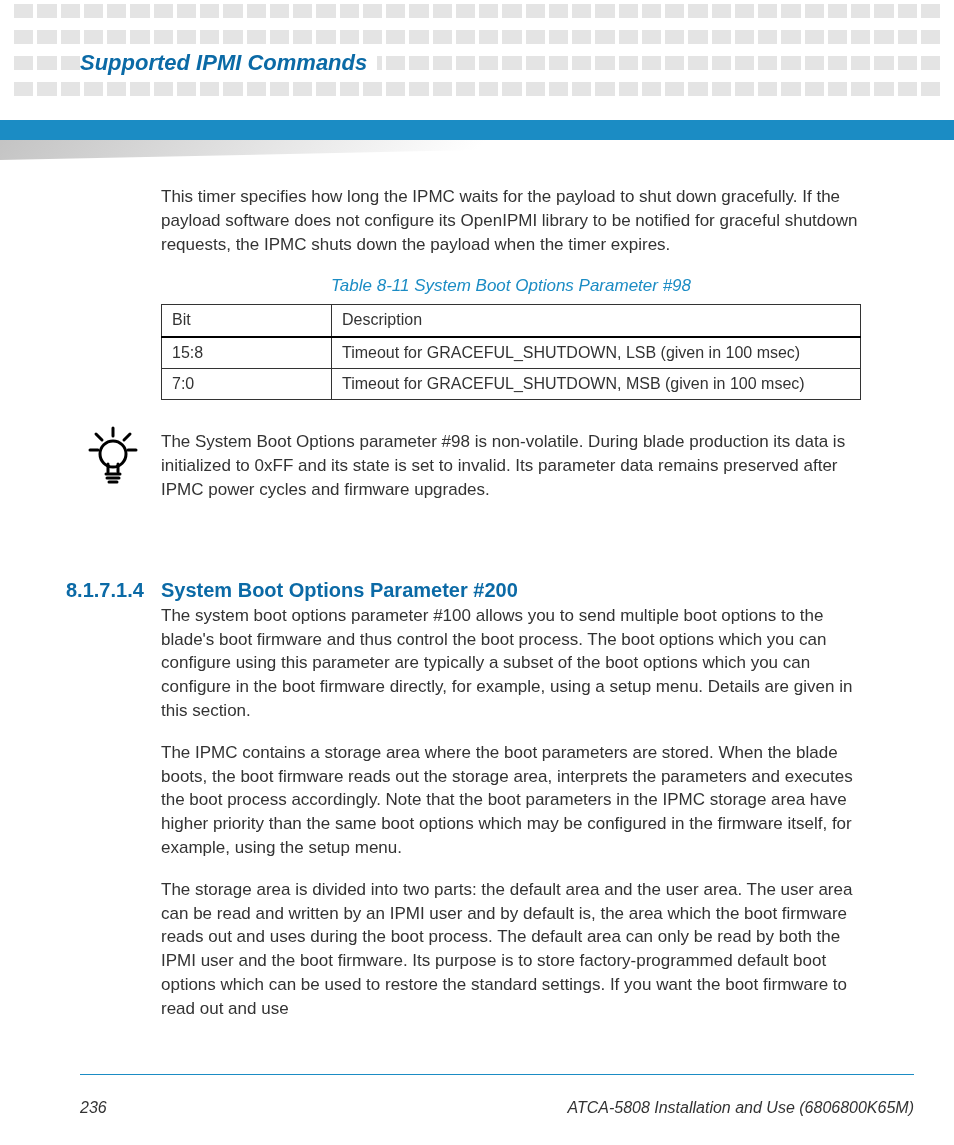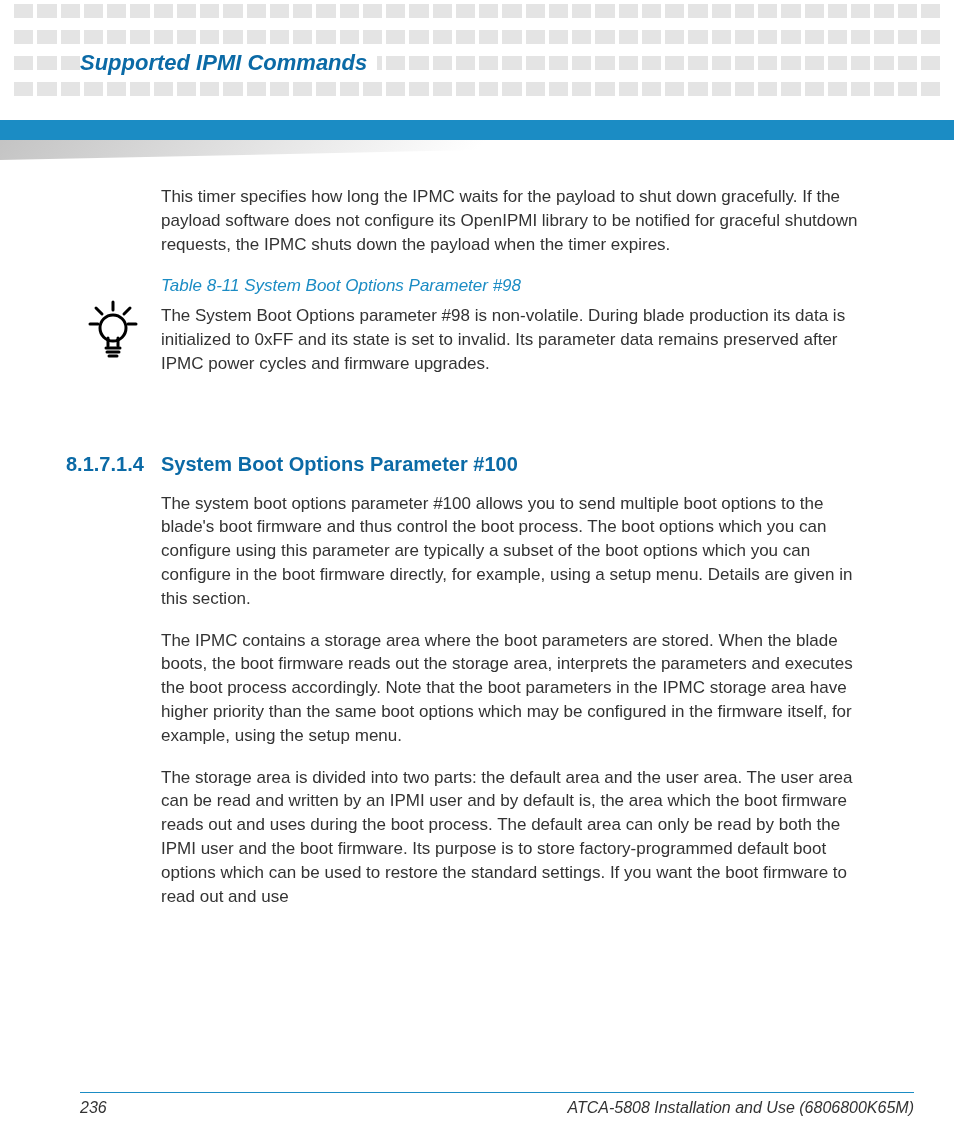--- a/index.html
+++ b/index.html
@@ -42,48 +42,48 @@
   }
 
   .content {
     position: absolute; top: 185px; left: 161px; width: 700px;
     font-size: 17px; line-height: 1.4; color: #333;
   }
   .content p { margin: 0 0 18px 0; }
 
   .table-caption {
     font-style: italic; color: #1b8cc4; font-weight: 500;
-    margin: 18px 0 6px 0; font-size: 17px;
+    margin: 18px 0 6px 0; font-size: 17px; text-align: center;
   }
   table.param {
     width: 100%; border-collapse: collapse; margin-bottom: 30px;
   }
   table.param td, table.param th {
     border: 1px solid #333; padding: 4px 10px; font-size: 16px; text-align: left;
     font-weight: 400;
   }
   table.param tr.header-row td { border-bottom: 2px solid #000; }
 
   .tip-block { position: relative; margin-bottom: 74px; }
   .tip-icon {
     position: absolute; left: -75px; top: -4px; width: 54px; height: 60px;
   }
   .tip-icon svg { width: 54px; height: 60px; }
   .section-num {
     position: absolute; left: -95px; color: #0b6aa6; font-weight: 700;
     font-size: 20px;
   }
-  .section-title-wrap { position: relative; margin-top: 40px; margin-bottom: 14px; }
+  .section-title-wrap { position: relative; margin-top: 40px; }
   .section-title {
     color: #0b6aa6; font-weight: 700; font-size: 20px;
   }
 
   .footer {
     position: absolute; bottom: 28px; left: 80px; right: 40px;
-    border-top: 1px solid #1b8cc4; padding-top: 6px;
+    border-top: 1px solid #1b8cc4; padding-top: 24px;
     display: flex; justify-content: space-between; font-size: 16px;
     font-style: italic; color: #333; align-items: center;
   }
 
   
   .col-bit { width: 170px; }
 </style>
 </head>
 <body>
 
@@ -254,20 +254,36 @@
   <div class="running-title">Supported IPMI Commands</div>
 
   <div class="blue-bar"></div>
   <div class="shadow-triangle"></div>
 
   <div class="content">
 
     <p>This timer specifies how long the IPMC waits for the payload to shut down gracefully. If the payload software does not configure its OpenIPMI library to be notified for graceful shutdown requests, the IPMC shuts down the payload when the timer expires.</p>
 
     <div class="table-caption">Table 8-11 System Boot Options Parameter #98</div>
+    <table class="param">
+      <tbody>
+          <tr class="header-row">
+        <td class="col-bit">Bit</td>
+        <td>Description</td>
+      </tr>
+      <tr>
+        <td>15:8</td>
+        <td>Timeout for GRACEFUL_SHUTDOWN, LSB (given in 100 msec)</td>
+      </tr>
+      <tr>
+        <td>7:0</td>
+        <td>Timeout for GRACEFUL_SHUTDOWN, MSB (given in 100 msec)</td>
+      </tr>
+    </tbody>
+      </table>
 
     <div class="tip-block">
       <span class="tip-icon">
         <svg viewBox="0 0 54 60">
           <g stroke="#000" stroke-width="3" fill="none" stroke-linecap="round">
 
             <line x1="27" y1="2" x2="27" y2="10"></line>
             <line x1="10" y1="8" x2="16" y2="14"></line>
             <line x1="44" y1="8" x2="38" y2="14"></line>
             <line x1="4" y1="24" x2="12" y2="24"></line>
@@ -280,21 +296,21 @@
             <line x1="21" y1="52" x2="33" y2="52"></line>
             <line x1="23" y1="56" x2="31" y2="56"></line>
           </g>
         </svg>
       </span>
       <p>The System Boot Options parameter #98 is non-volatile. During blade production its data is initialized to 0xFF and its state is set to invalid. Its parameter data remains preserved after IPMC power cycles and firmware upgrades.</p>
     </div>
 
     <div class="section-title-wrap">
       <span class="section-num">8.1.7.1.4</span>
-      <span class="section-title">System Boot Options Parameter #100</span>
+      <span class="section-title">System Boot Options Parameter #200</span>
     </div>
 
     <p>The system boot options parameter #100 allows you to send multiple boot options to the blade's boot firmware and thus control the boot process. The boot options which you can configure using this parameter are typically a subset of the boot options which you can configure in the boot firmware directly, for example, using a setup menu. Details are given in this section.</p>
     <p>The IPMC contains a storage area where the boot parameters are stored. When the blade boots, the boot firmware reads out the storage area, interprets the parameters and executes the boot process accordingly. Note that the boot parameters in the IPMC storage area have higher priority than the same boot options which may be configured in the firmware itself, for example, using the setup menu.</p>
     <p>The storage area is divided into two parts: the default area and the user area. The user area can be read and written by an IPMI user and by default is, the area which the boot firmware reads out and uses during the boot process. The default area can only be read by both the IPMI user and the boot firmware. Its purpose is to store factory-programmed default boot options which can be used to restore the standard settings. If you want the boot firmware to read out and use</p>
   </div>
 
   <div class="footer">
     <span>236</span>
     <span>ATCA-5808 Installation and Use (6806800K65M)</span>

